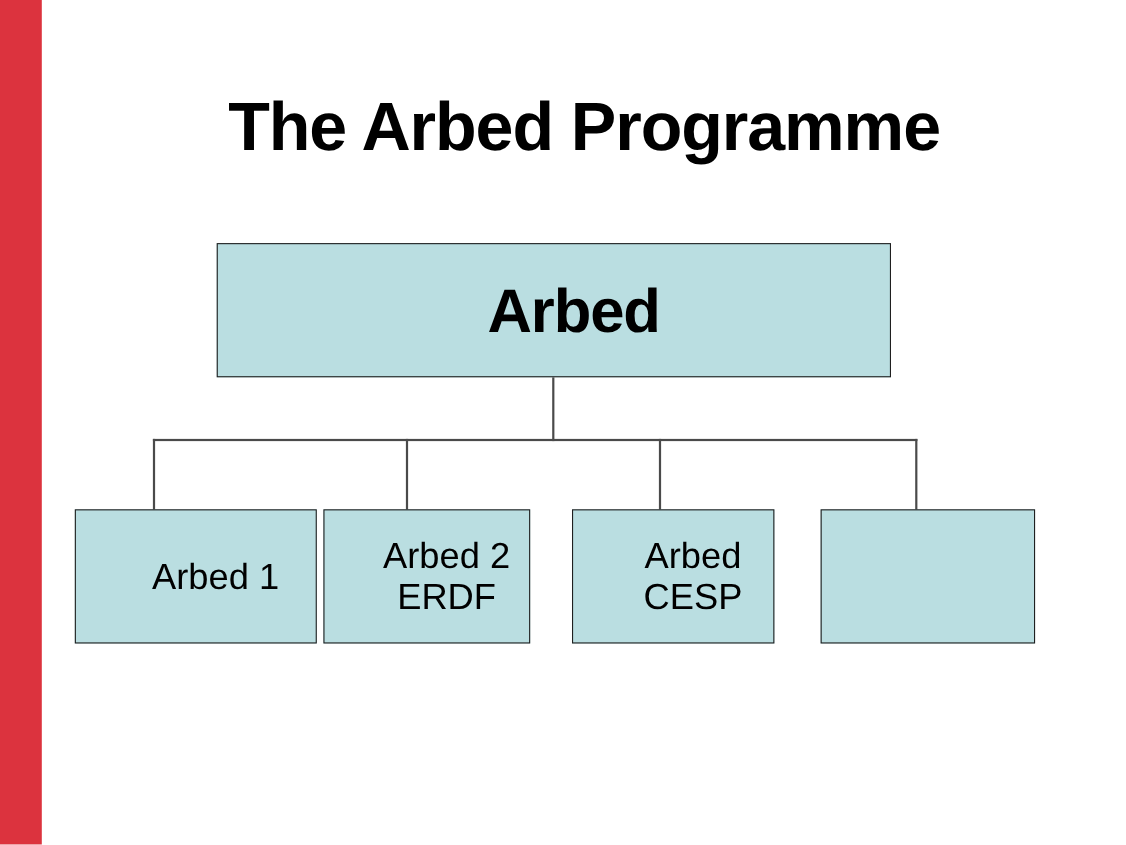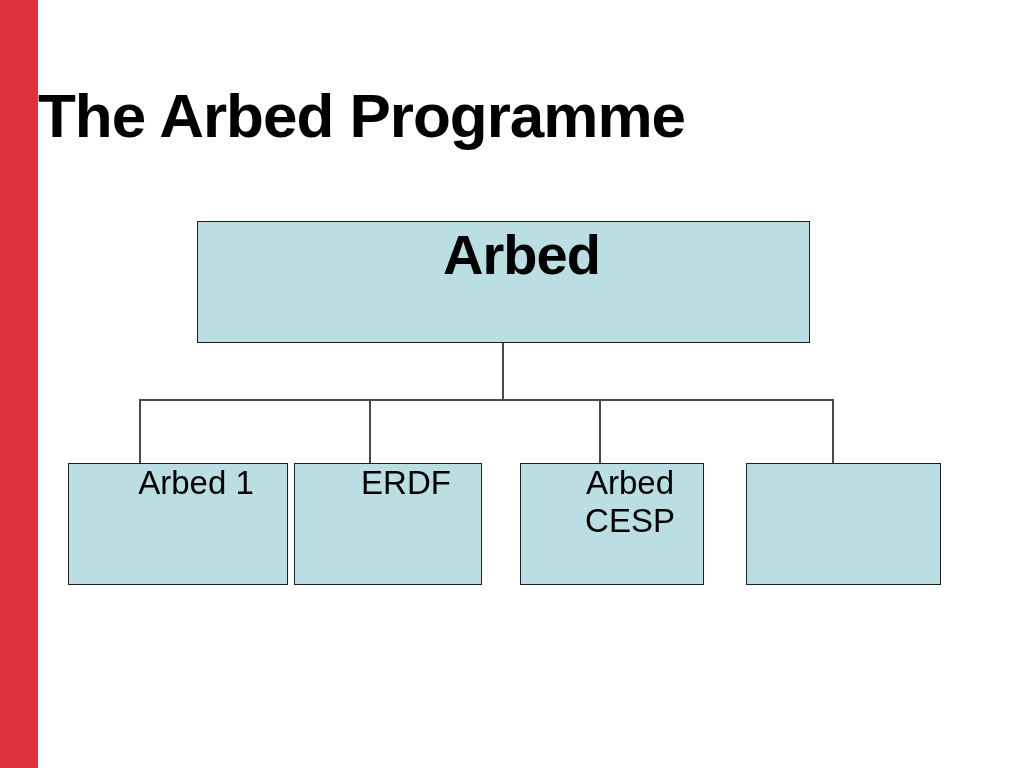--- a/index.html
+++ b/index.html
@@ -21,36 +21,36 @@
     top: 0;
     width: 38px;
     height: 768px;
     background: var(--accent, #DC333E);
   }
   .slide-title {
     position: absolute;
     left: 38px;
     right: 0;
     top: 40px;
-    text-align: left;
+    text-align: center;
     font-size: 62px;
     line-height: 1.1;
     letter-spacing: -1px;
     color: #000000;
     white-space: nowrap;
   }
   .node {
     position: absolute;
     background: var(--box-fill, #BADEE1);
     border: 1.5px solid var(--box-border, #1F1F1F);
     box-sizing: border-box;
     display: flex;
     flex-direction: column;
     align-items: center;
-    justify-content: flex-start;
+    justify-content: center;
     color: #000000;
     text-align: center;
     padding-left: 36px;
   }
   .node.root {
     left: 197px;
     top: 221px;
     width: 613px;
     height: 122px;
     font-size: 56px;
@@ -99,20 +99,21 @@
   <div class="connector conn-drop-2"></div>
   <div class="connector conn-drop-3"></div>
   <div class="connector conn-drop-4"></div>
 
   <div class="node child child-1">
     <span class="line1">Arbed 1</span>
 
   </div>
 
   <div class="node child child-2">
+    <span class="line1">Arbed 2</span>
     <span class="line2">ERDF</span>
   </div>
 
   <div class="node child child-3">
     <span class="line1">Arbed</span>
     <span class="line2">CESP</span>
   </div>
 
   <div class="node child child-4">
   </div>

